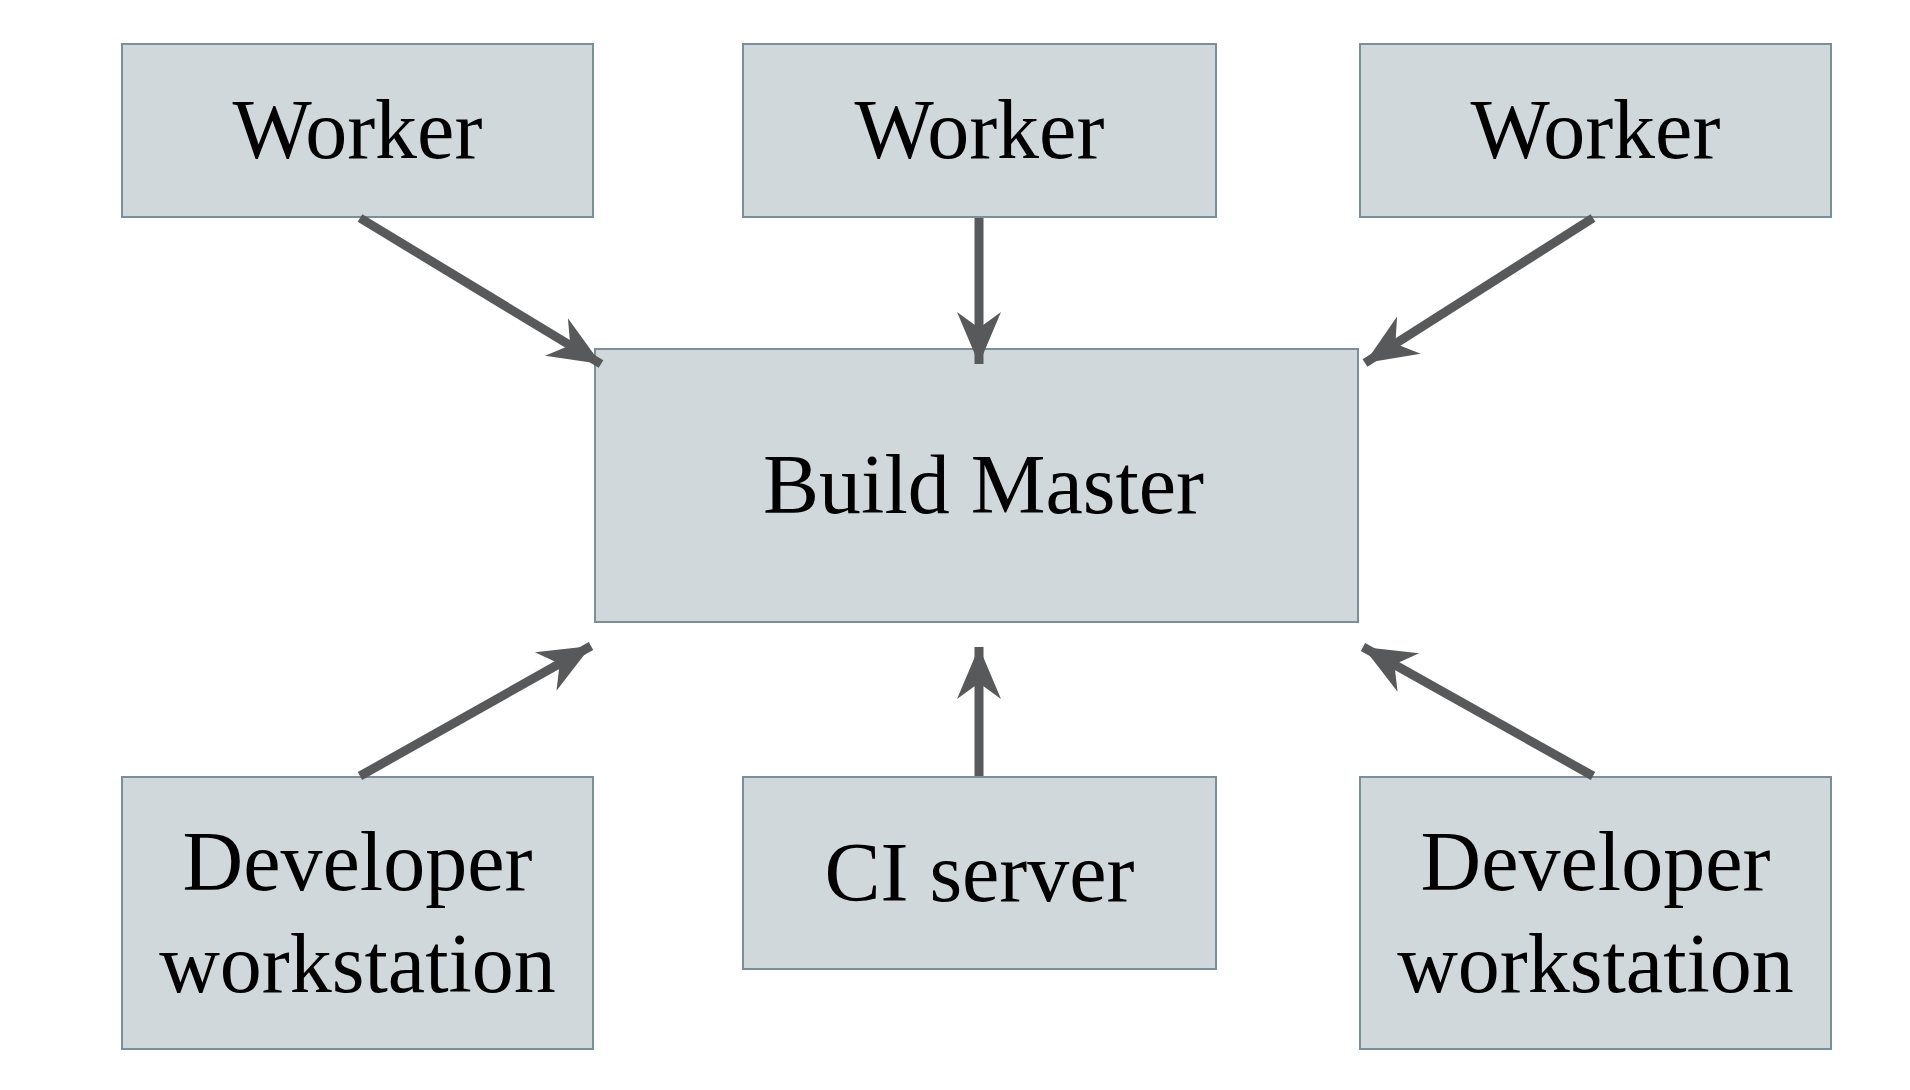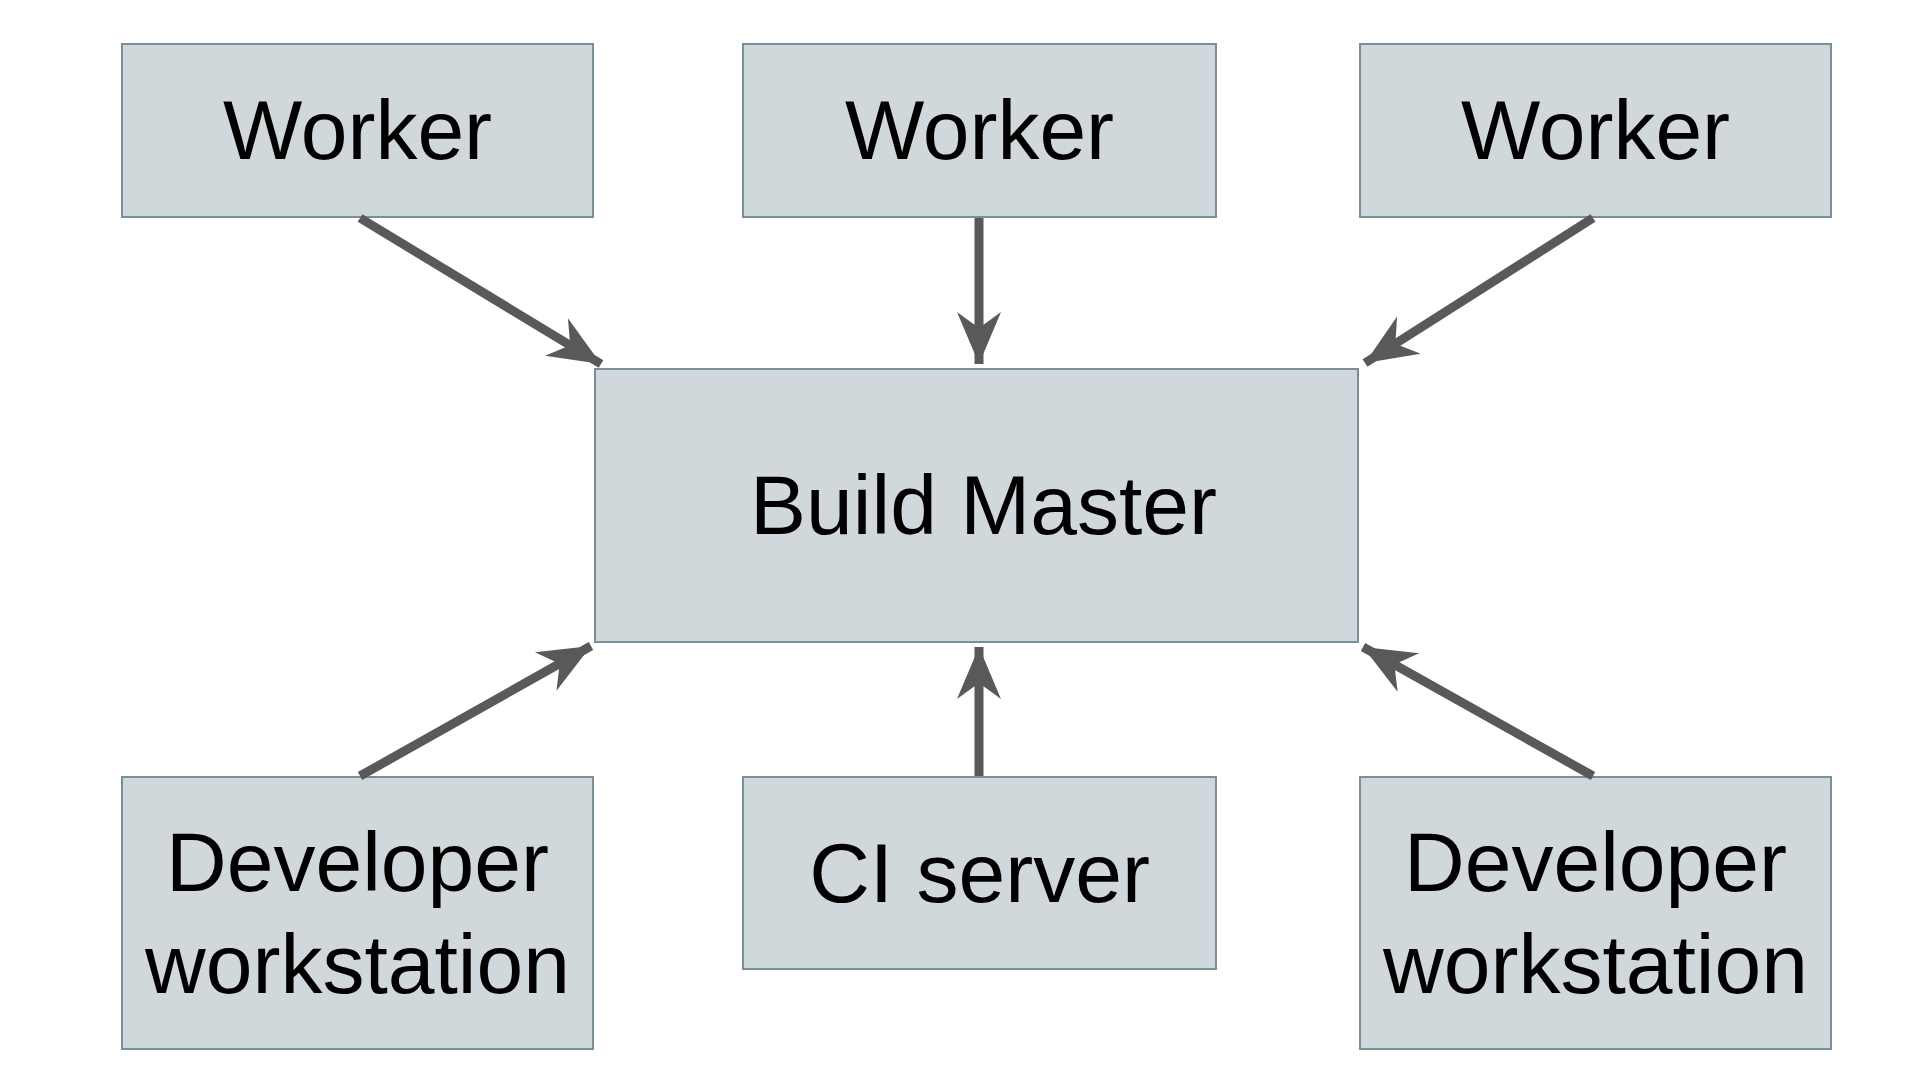--- a/index.html
+++ b/index.html
@@ -6,40 +6,40 @@
     margin: 0;
     padding: 0;
     background: #ffffff;
   }
   .canvas {
     position: relative;
     width: 1910px;
     height: 1090px;
     background: #ffffff;
     overflow: hidden;
-    font-family: Liberation Sans, sans-serif;
+    font-family: Liberation Serif, serif;
   }
   .node {
     position: absolute;
     box-sizing: border-box;
     background: #d0d8db;
     border: 2px solid #7b8f99;
     display: flex;
     align-items: center;
     justify-content: center;
     text-align: center;
     font-size: 84px;
     line-height: 1.22;
     color: #000000;
     padding: 0 14px;
   }
   .node-worker-left   { left: 121px;  top: 43px;  width: 473px; height: 175px; }
   .node-worker-center { left: 742px;  top: 43px;  width: 475px; height: 175px; }
   .node-worker-right  { left: 1359px; top: 43px;  width: 473px; height: 175px; }
-  .node-build-master  { left: 594px;  top: 368px; width: 765px; height: 275px; padding-left: 28px; }
+  .node-build-master  { left: 594px;  top: 348px; width: 765px; height: 275px; padding-left: 28px; }
   .node-dev-left      { left: 121px;  top: 776px; width: 473px; height: 274px; }
   .node-ci-server     { left: 742px;  top: 776px; width: 475px; height: 194px; }
   .node-dev-right     { left: 1359px; top: 776px; width: 473px; height: 274px; }
   .arrow-layer {
     position: absolute;
     left: 0; top: 0;
     width: 1910px;
     height: 1090px;
     pointer-events: none;
   }

